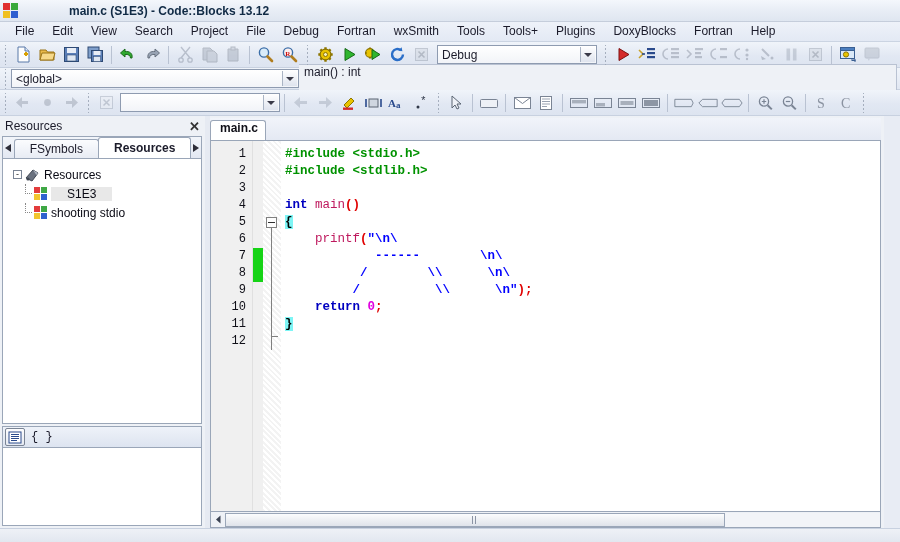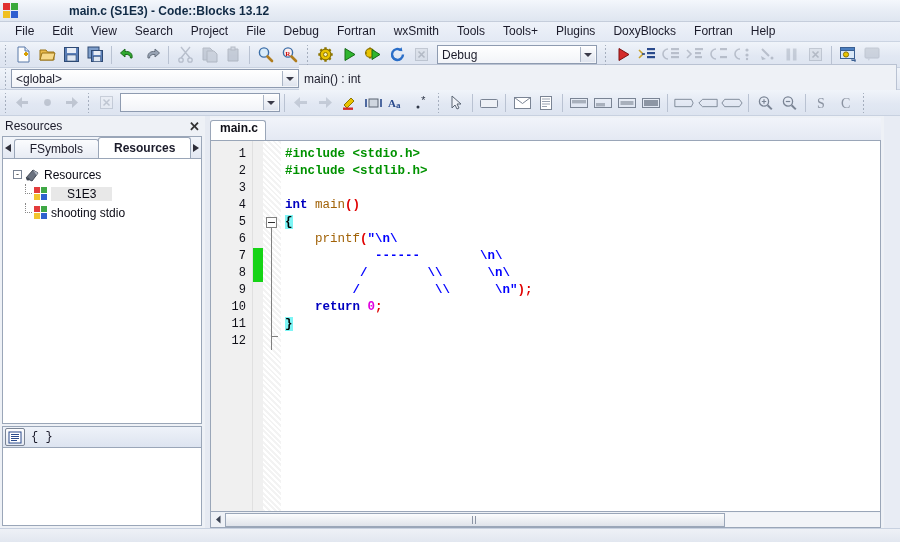--- a/index.html
+++ b/index.html
@@ -68,21 +68,21 @@
     font-size: 12px; color:#1b1b2a; padding-left:4px; position:relative;
   }
   .combo .arrow {
     position:absolute; right:1px; top:1px; bottom:1px; width:15px;
     background: linear-gradient(to bottom,#fdfdfe,#dfe4ee);
     border-left:1px solid #aab4c4; display:flex; align-items:center; justify-content:center;
   }
   .caret-d { width:0;height:0;border-left:4px solid transparent;border-right:4px solid transparent;border-top:4px solid #3a3a48;}
   .plain-field {
     height:29px; background:#eef1f6; border:1px solid #b9c2d2; border-left:none;
-    display:flex; align-items:center; padding-left:5px; font-size:12px; color:#1b1b2a;
+    display:flex; align-items:flex-start; padding-left:5px; font-size:12px; color:#1b1b2a;
   }
 
   
   .body { display:flex; flex: 1 1 auto; min-height:0; background:#e8ecf4; }
   .left-col { width: 205px; flex:0 0 205px; display:flex; flex-direction:column; background:#eef1f6; }
 
   .mgmt-header { height:20px; display:flex; align-items:center; justify-content:space-between;
                  padding:0 5px 0 5px; font-size:12px; color:#1b1b2a; flex:0 0 20px;}
   .close-x { font-size:13px; color:#333; font-weight:bold; cursor:pointer; line-height:1;}
 
@@ -153,21 +153,21 @@
   .fold-line { position:absolute; left:8px; top:14px; width:1px; background:#808080; }
   .fold-end { position:absolute; left:8px; width:7px; height:1px; background:#808080;}
   .code { flex:1 1 auto; padding-top:5px; font-family:"Liberation Mono", monospace;
           font-size:12.5px; color:#000; white-space:pre; overflow:hidden; padding-left:4px;}
   .code .ln { height:17px; line-height:17px; }
   .kw   { color:#0000c0; font-weight:bold; }
   .pre  { color:#009200; font-weight:bold; }
   .str  { color:#0000ff; font-weight:bold; }
   .num  { color:#e000e0; font-weight:bold; }
   .op   { color:#e00000; font-weight:bold; }
-  .fn   { color:#a16207; }
+  .fn   { color:#be185d; }
   .brace-hl { background:#7ef5f5; font-weight:bold; color:#000;}
 
   .hscroll { height:16px; flex:0 0 16px; display:flex; align-items:center;
              background:#eef1f6; border:1px solid #9aa6b8; border-top:none;}
   .hs-btn { width:14px;height:14px;display:flex;align-items:center;justify-content:center;flex:0 0 14px;}
   .hs-track { flex:1 1 auto; height:14px; background:#f2f4f8; position:relative;}
   .hs-thumb { position:absolute; left:0; top:0; height:14px; width:500px;
               background:linear-gradient(to bottom,#fbfcfd,#dfe3ea);
               border:1px solid #9aa6b8; display:flex; align-items:center; justify-content:center;}
   .hs-grip { width:6px; height:8px;

